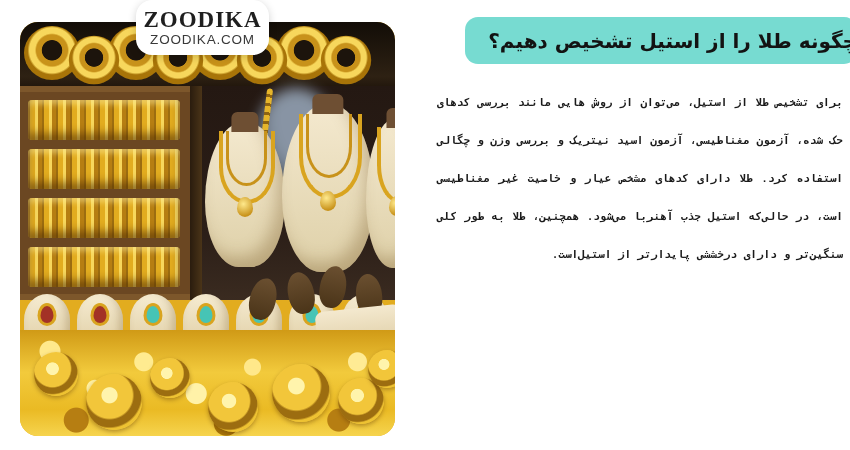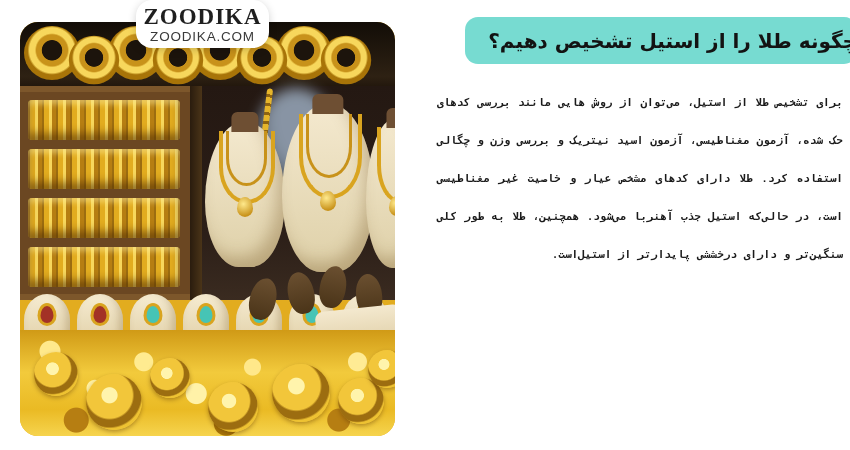--- a/index.html
+++ b/index.html
@@ -90,21 +90,21 @@
                    var(--gold-dark,#9c6d10) 52% 66%,#eec232 70%);}
   .g1{left:14px;top:330px;width:44px;height:44px;}
   .g2{left:66px;top:352px;width:56px;height:56px;}
   .g3{left:130px;top:336px;width:40px;height:40px;}
   .g4{left:188px;top:360px;width:50px;height:50px;}
   .g5{left:252px;top:342px;width:58px;height:58px;}
   .g6{left:318px;top:356px;width:46px;height:46px;}
   .g7{left:348px;top:328px;width:38px;height:38px;}
 
   
-  .logo-card{position:absolute;left:136px;top:0;width:133px;height:48px;background:#fff;
+  .logo-card{position:absolute;left:136px;top:0;width:133px;height:55px;background:#fff;
         border-radius:16px;box-shadow:0 2px 8px rgba(0,0,0,.18);
         display:flex;flex-direction:column;align-items:center;justify-content:center;gap:2px;}
   .logo-title{font-family:"Liberation Serif","DejaVu Serif",serif;font-size:23px;
         letter-spacing:1px;color:var(--logo-text,#1f1f1f);font-weight:600;line-height:1;}
   .logo-sub{font-family:Liberation Sans, sans-serif;font-size:13.5px;letter-spacing:.8px;
         color:var(--logo-sub,#3a3a3a);line-height:1;}
 
   
   .badge{position:absolute;left:465px;top:17px;width:392px;height:47px;
         background:var(--badge-bg,#77dbd1);border-radius:13px;

